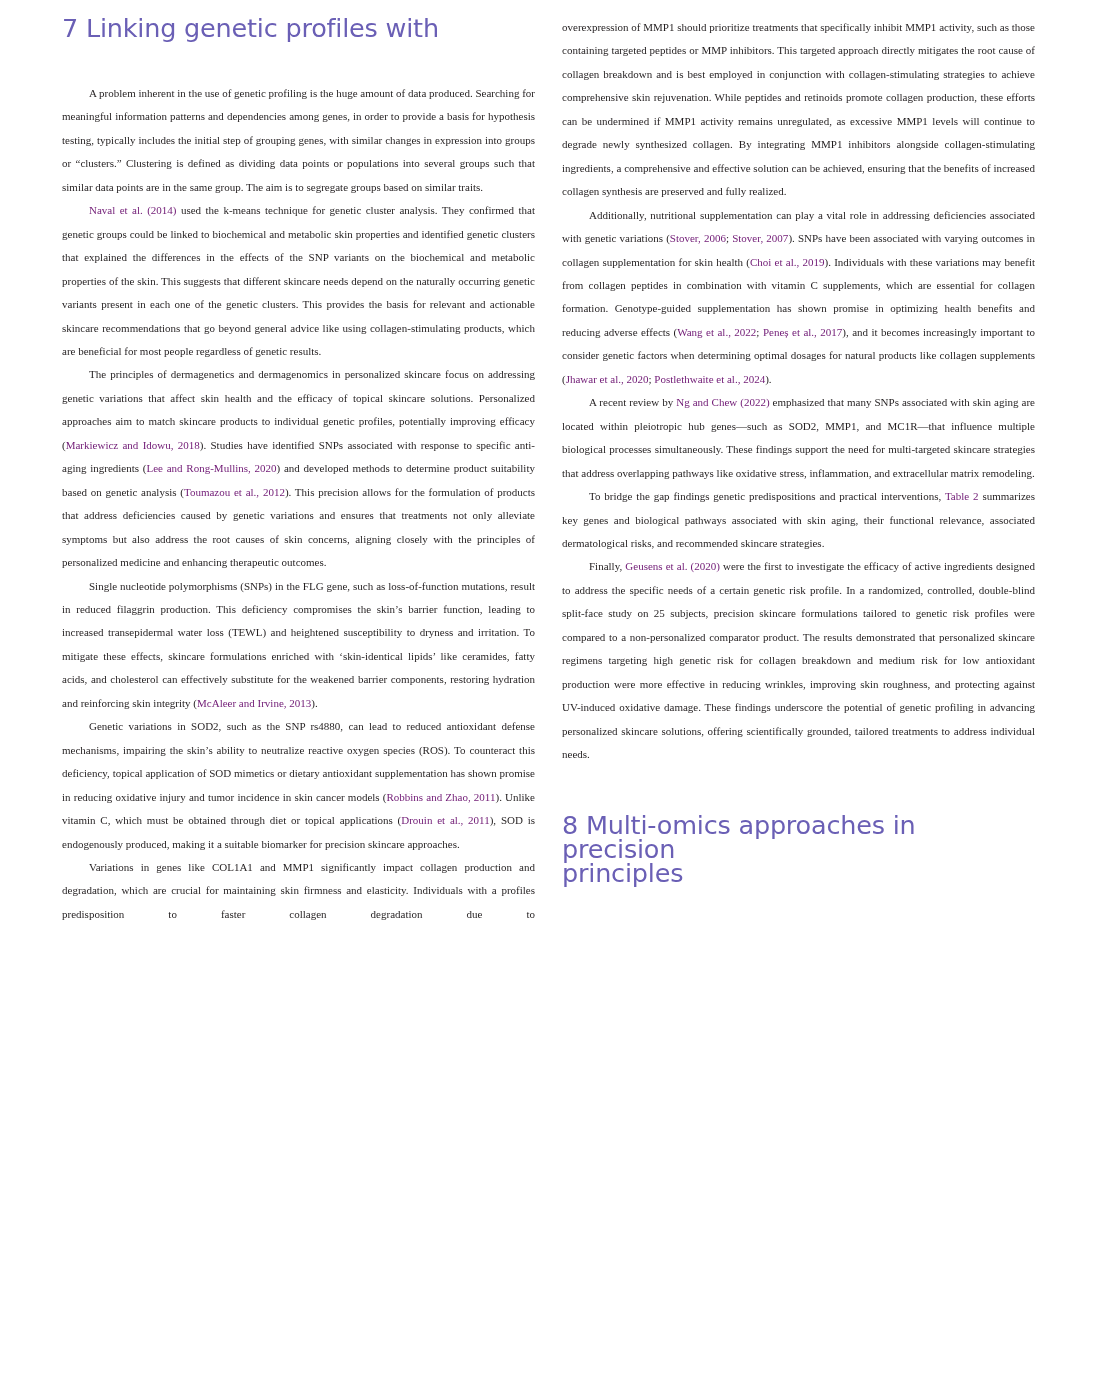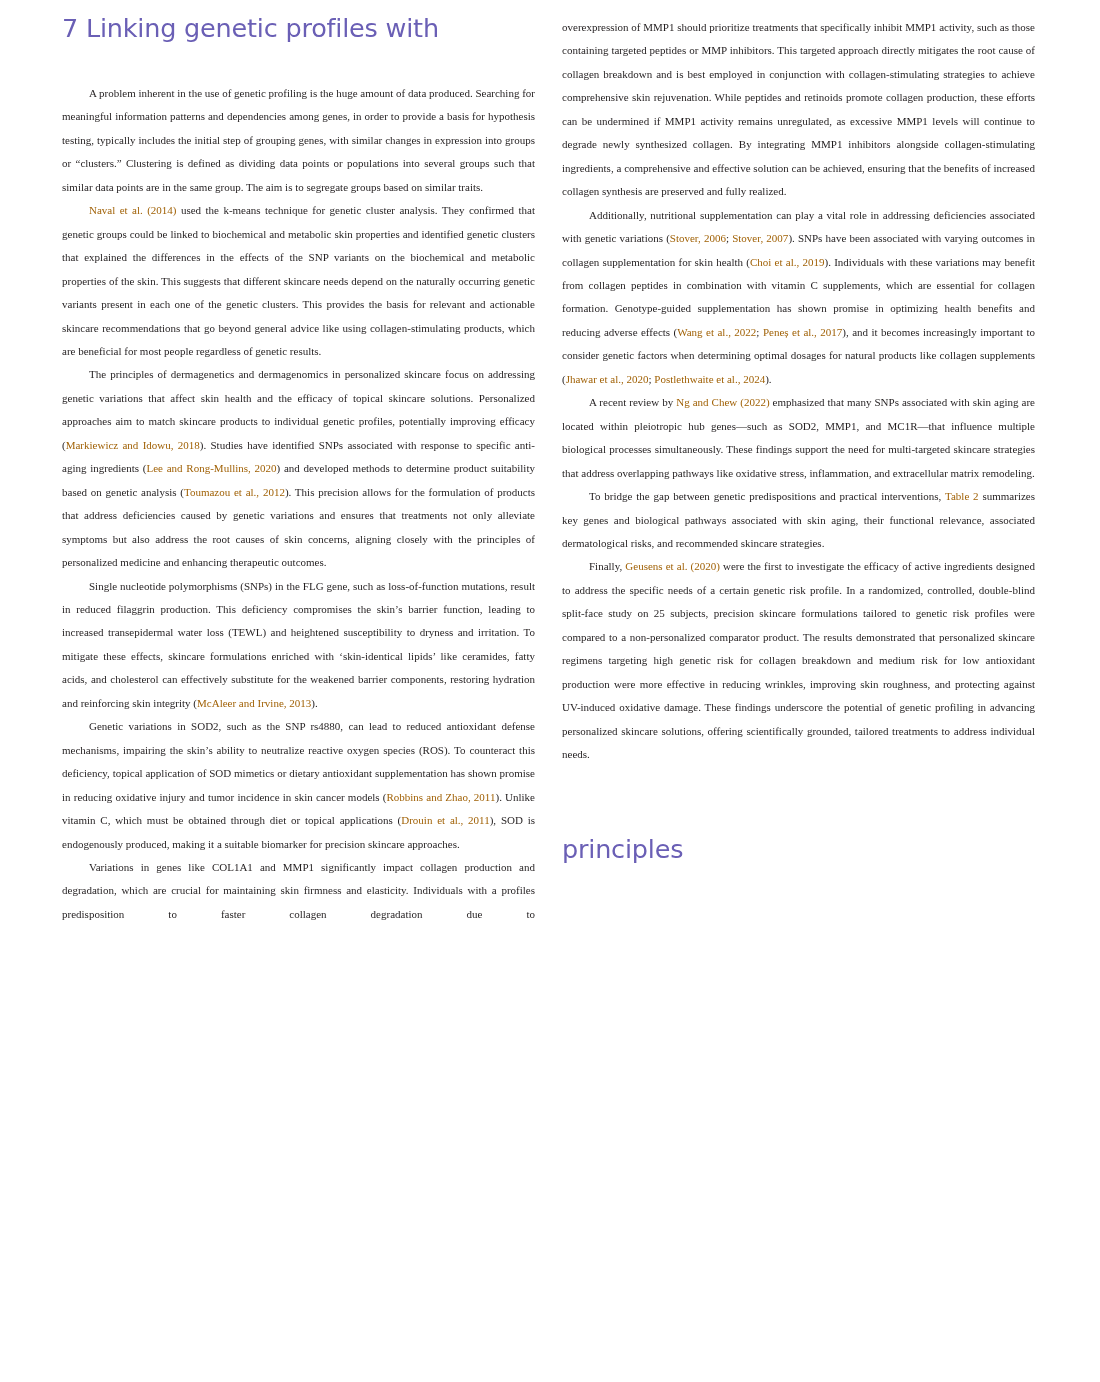--- a/index.html
+++ b/index.html
@@ -21,21 +21,21 @@
     font-family: "Liberation Serif", serif;
     font-size: 11px;
     line-height: 23.45px;
     color: #231f20;
     margin: 0;
     text-align: justify;
     text-indent: 27px;
     hyphens: none;
   }
   p.para.noindent { text-indent: 0; }
-  .cite { color: #a16207; cursor: pointer; }
+  .cite { color: #701a75; cursor: pointer; }
   .gap-after-heading { height: 42px; }
 </style>
 </head>
 <body>
 
 <div class="page">
 
   <div class="col left">
     <h2 class="sec">
       <span>7 Linking genetic profiles with</span><br>
@@ -55,26 +55,26 @@
     <p class="para" style="text-align-last: justify;"><span>Variations in genes like COL1A1 and MMP1 significantly impact collagen production and degradation, which are crucial for maintaining skin firmness and elasticity. Individuals with a profiles predisposition to faster collagen degradation due to</span></p>
   </div>
 
   <div class="col right">
     <p class="para noindent"><span>overexpression of MMP1 should prioritize treatments that specifically inhibit MMP1 activity, such as those containing targeted peptides or MMP inhibitors. This targeted approach directly mitigates the root cause of collagen breakdown and is best employed in conjunction with collagen-stimulating strategies to achieve comprehensive skin rejuvenation. While peptides and retinoids promote collagen production, these efforts can be undermined if MMP1 activity remains unregulated, as excessive MMP1 levels will continue to degrade newly synthesized collagen. By integrating MMP1 inhibitors alongside collagen-stimulating ingredients, a comprehensive and effective solution can be achieved, ensuring that the benefits of increased collagen synthesis are preserved and fully realized.</span></p>
 
     <p class="para"><span>Additionally, nutritional supplementation can play a vital role in addressing deficiencies associated with genetic variations (</span><span class="cite">Stover, 2006</span><span>; </span><span class="cite">Stover, 2007</span><span>). SNPs have been associated with varying outcomes in collagen supplementation for skin health (</span><span class="cite">Choi et al., 2019</span><span>). Individuals with these variations may benefit from collagen peptides in combination with vitamin C supplements, which are essential for collagen formation. Genotype-guided supplementation has shown promise in optimizing health benefits and reducing adverse effects (</span><span class="cite">Wang et al., 2022</span><span>; </span><span class="cite">Peneș et al., 2017</span><span>), and it becomes increasingly important to consider genetic factors when determining optimal dosages for natural products like collagen supplements (</span><span class="cite">Jhawar et al., 2020</span><span>; </span><span class="cite">Postlethwaite et al., 2024</span><span>).</span></p>
 
     <p class="para"><span>A recent review by </span><span class="cite">Ng and Chew (2022)</span><span> emphasized that many SNPs associated with skin aging are located within pleiotropic hub genes—such as SOD2, MMP1, and MC1R—that influence multiple biological processes simultaneously. These findings support the need for multi-targeted skincare strategies that address overlapping pathways like oxidative stress, inflammation, and extracellular matrix remodeling.</span></p>
 
-    <p class="para"><span>To bridge the gap between genetic predispositions and practical interventions, </span><span class="cite">Table 2</span><span> summarizes key genes and biological pathways associated with skin aging, their functional relevance, associated dermatological risks, and recommended skincare strategies.</span></p>
+    <p class="para"><span>To bridge the gap findings genetic predispositions and practical interventions, </span><span class="cite">Table 2</span><span> summarizes key genes and biological pathways associated with skin aging, their functional relevance, associated dermatological risks, and recommended skincare strategies.</span></p>
 
     <p class="para"><span>Finally, </span><span class="cite">Geusens et al. (2020)</span><span> were the first to investigate the efficacy of active ingredients designed to address the specific needs of a certain genetic risk profile. In a randomized, controlled, double-blind split-face study on 25 subjects, precision skincare formulations tailored to genetic risk profiles were compared to a non-personalized comparator product. The results demonstrated that personalized skincare regimens targeting high genetic risk for collagen breakdown and medium risk for low antioxidant production were more effective in reducing wrinkles, improving skin roughness, and protecting against UV-induced oxidative damage. These findings underscore the potential of genetic profiling in advancing personalized skincare solutions, offering scientifically grounded, tailored treatments to address individual needs.</span></p>
 
     <div style="height:46px"></div>
 
     <h2 class="sec">
-      <br>
+      <span>8 Multi-omics approaches in precision</span><br>
       <span>principles</span>
     </h2>
     <div class="gap-after-heading"></div>
 
   </div>
 </div>
 
 </body></html>

